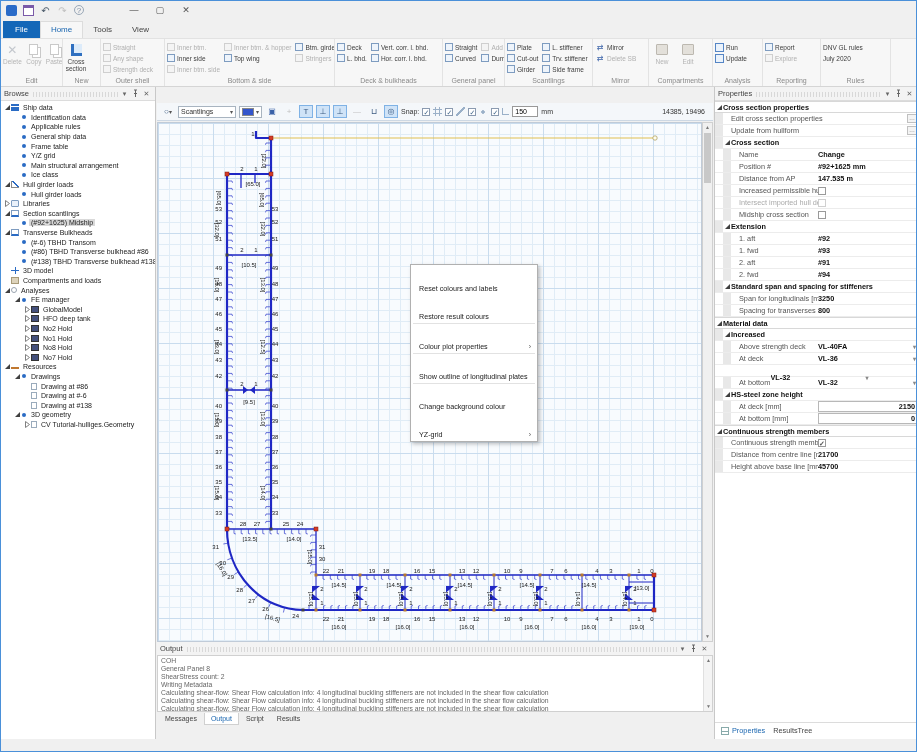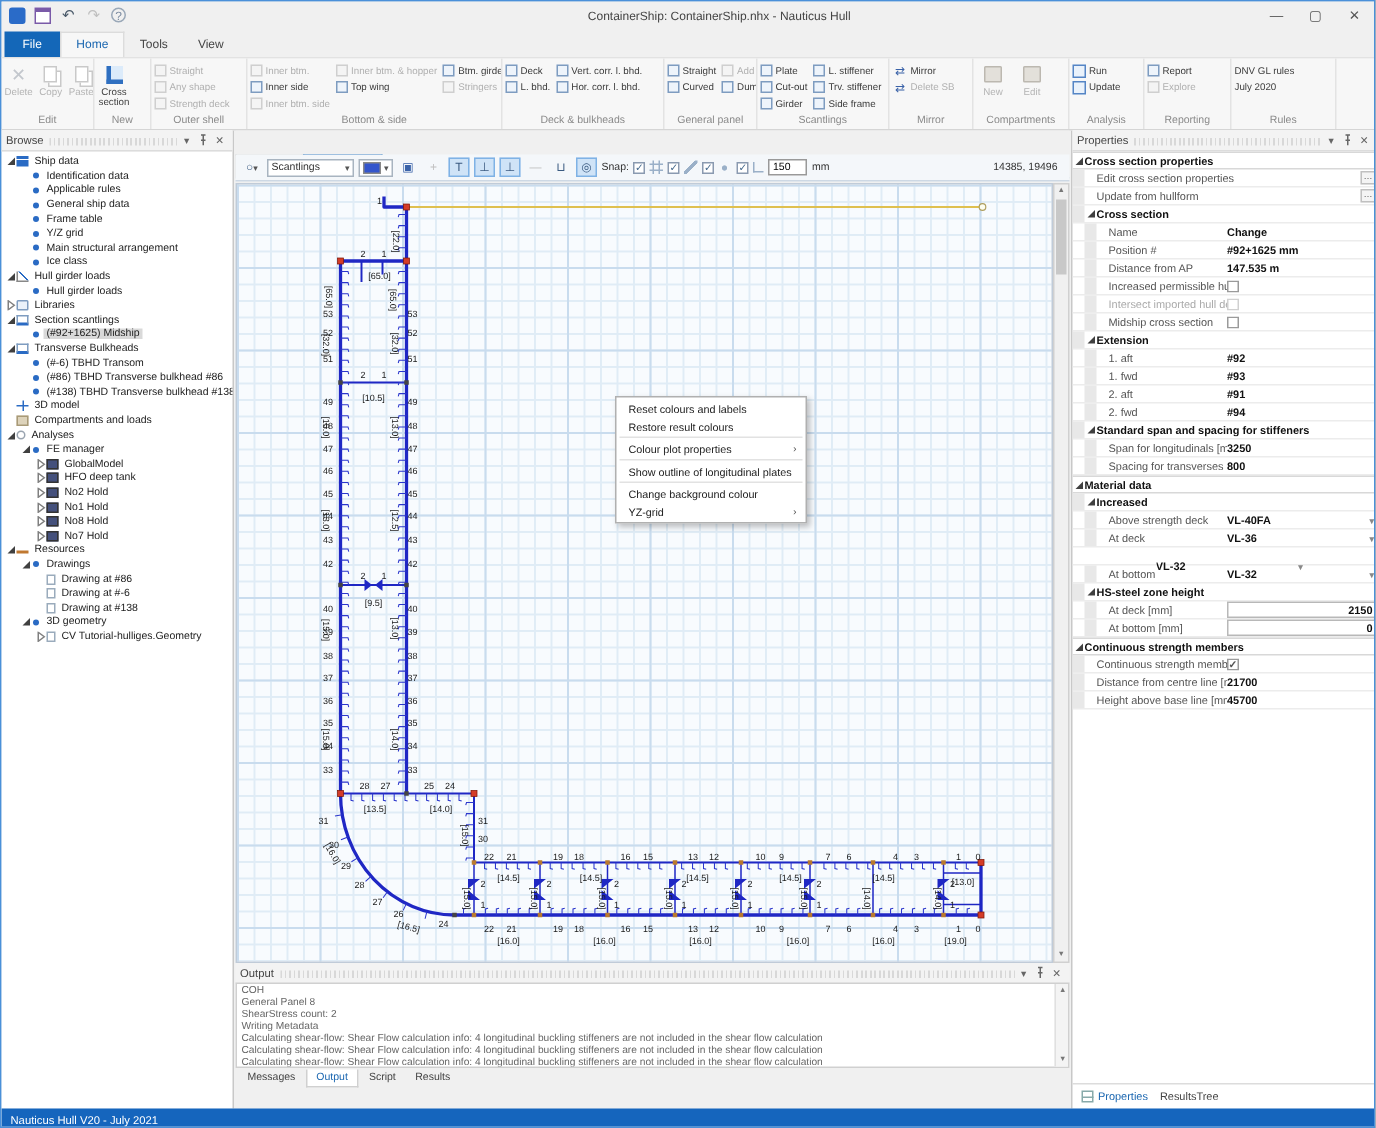--- a/index.html
+++ b/index.html
@@ -94,21 +94,21 @@
   #canvas-wrap{position:absolute;left:0;top:35px;width:545px;height:520px;border:1px solid #c0cbd8;overflow:hidden;
     background-color:#f8fbfe;
     background-image:linear-gradient(#c9dcee 1px,transparent 1px),linear-gradient(90deg,#c9dcee 1px,transparent 1px),linear-gradient(#e0ecf6 1px,transparent 1px),linear-gradient(90deg,#e0ecf6 1px,transparent 1px);
     background-size:55px 55px,55px 55px,11px 11px,11px 11px;}
   #canvas-vscroll{position:absolute;left:545px;top:35px;width:11px;height:520px;background:#f0f0f0;border:1px solid #d0d0d0;}
   .vthumb{position:absolute;left:1px;top:10px;width:7px;height:50px;background:#c8c8c8;}
   .varrow{position:absolute;left:0;width:9px;height:9px;font-size:5px;color:#777;text-align:center;line-height:9px;}
 
   
   #ctx-menu{position:absolute;left:252px;top:141px;width:128px;background:#fff;border:1px solid #b0b0b0;box-shadow:2px 2px 4px rgba(0,0,0,.25);padding:1px 0;z-index:5;}
-  .cmi{height:12px;display:flex;align-items:center;font-size:7.2px;color:#222;padding:0 6px 0 8px;}
+  .cmi{height:12px;display:flex;align-items:center;font-size:7.2px;color:#222;padding:0 6px 0 8px;margin-top:16px;}
   .cmi .arrow{margin-left:auto;color:#555;font-size:7px;}
   .csep{height:1px;background:#e2e2e2;margin:1px 2px;}
 
   
   #output{position:absolute;left:0;top:555px;width:556px;height:97px;background:#f0f0f0;}
   #output-body{position:absolute;left:0;top:13px;width:556px;height:57px;background:#fff;border:1px solid #d0d0d0;overflow:hidden;padding:1px 10px 0 3px;}
   .oline{font-size:6.8px;color:#666;line-height:8px;white-space:nowrap;}
   #output-scroll{position:absolute;right:1px;top:14px;width:9px;height:55px;background:#f4f4f4;border-left:1px solid #e0e0e0;}
   #output-tabs{position:absolute;left:0;top:71px;display:flex;gap:1px;padding-left:2px;}
   .otab{font-size:7px;color:#444;padding:2px 6px;background:#f0f0f0;}
@@ -145,21 +145,20 @@
 <div id="app">
 
   <div id="titlebar">
     <div id="qat">
       <span class="qat-ic qat-app"></span>
       <span class="qat-ic qat-save"></span>
       <span class="qat-ic qat-undo">↶</span>
       <span class="qat-ic qat-redo">↷</span>
       <span class="qat-ic qat-help">?</span>
     </div>
-    <div id="title-text">ContainerShip: ContainerShip.nhx - Nauticus Hull</div>
     <div id="win-controls">
       <span class="win-btn">—</span>
       <span class="win-btn">▢</span>
       <span class="win-btn">✕</span>
     </div>
   </div>
 
   <div id="tabrow">
       <div class="rtab file">File</div>
       <div class="rtab active">Home</div>
@@ -1230,16 +1229,13 @@
         <div class="ptab active">
           <span class="ptab-ic"></span>
           <span>Properties</span>
         </div>
         <div class="ptab">
           <span>ResultsTree</span>
         </div>
       </div>
   </div>
 
-  <div id="statusbar">
-    <span>Nauticus Hull V20 - July 2021</span>
-  </div>
 </div>
 
 </body></html>

